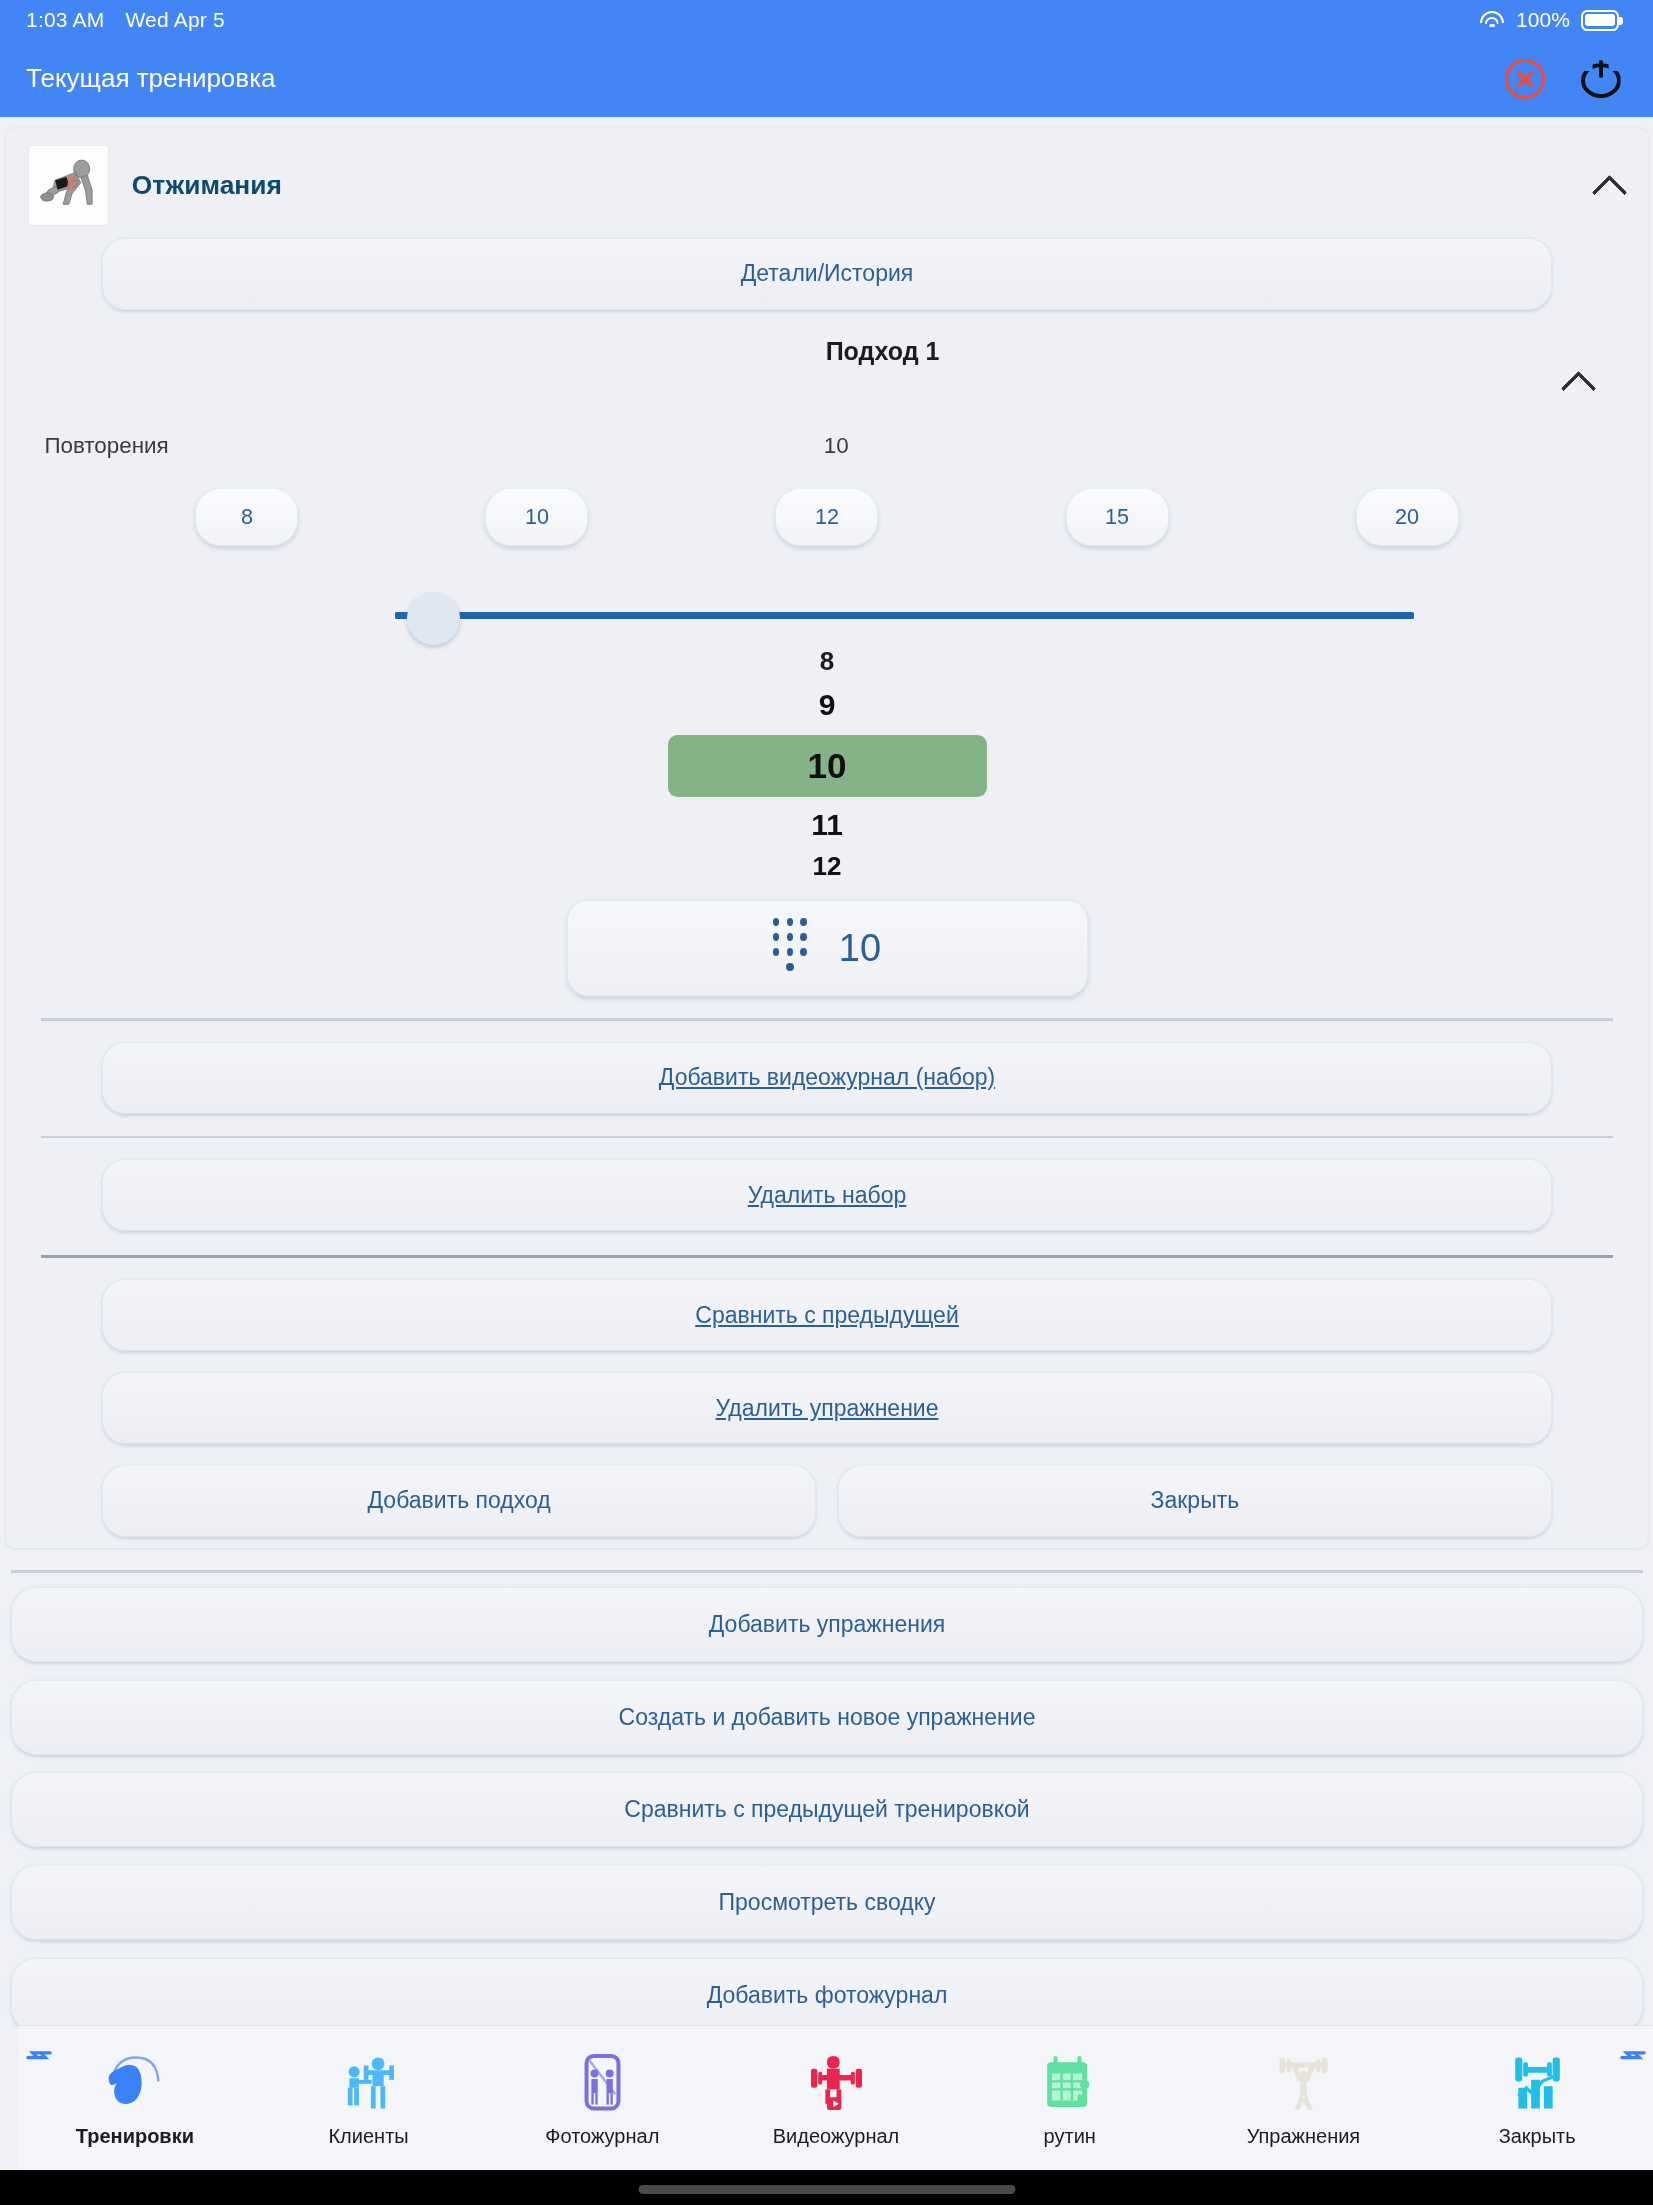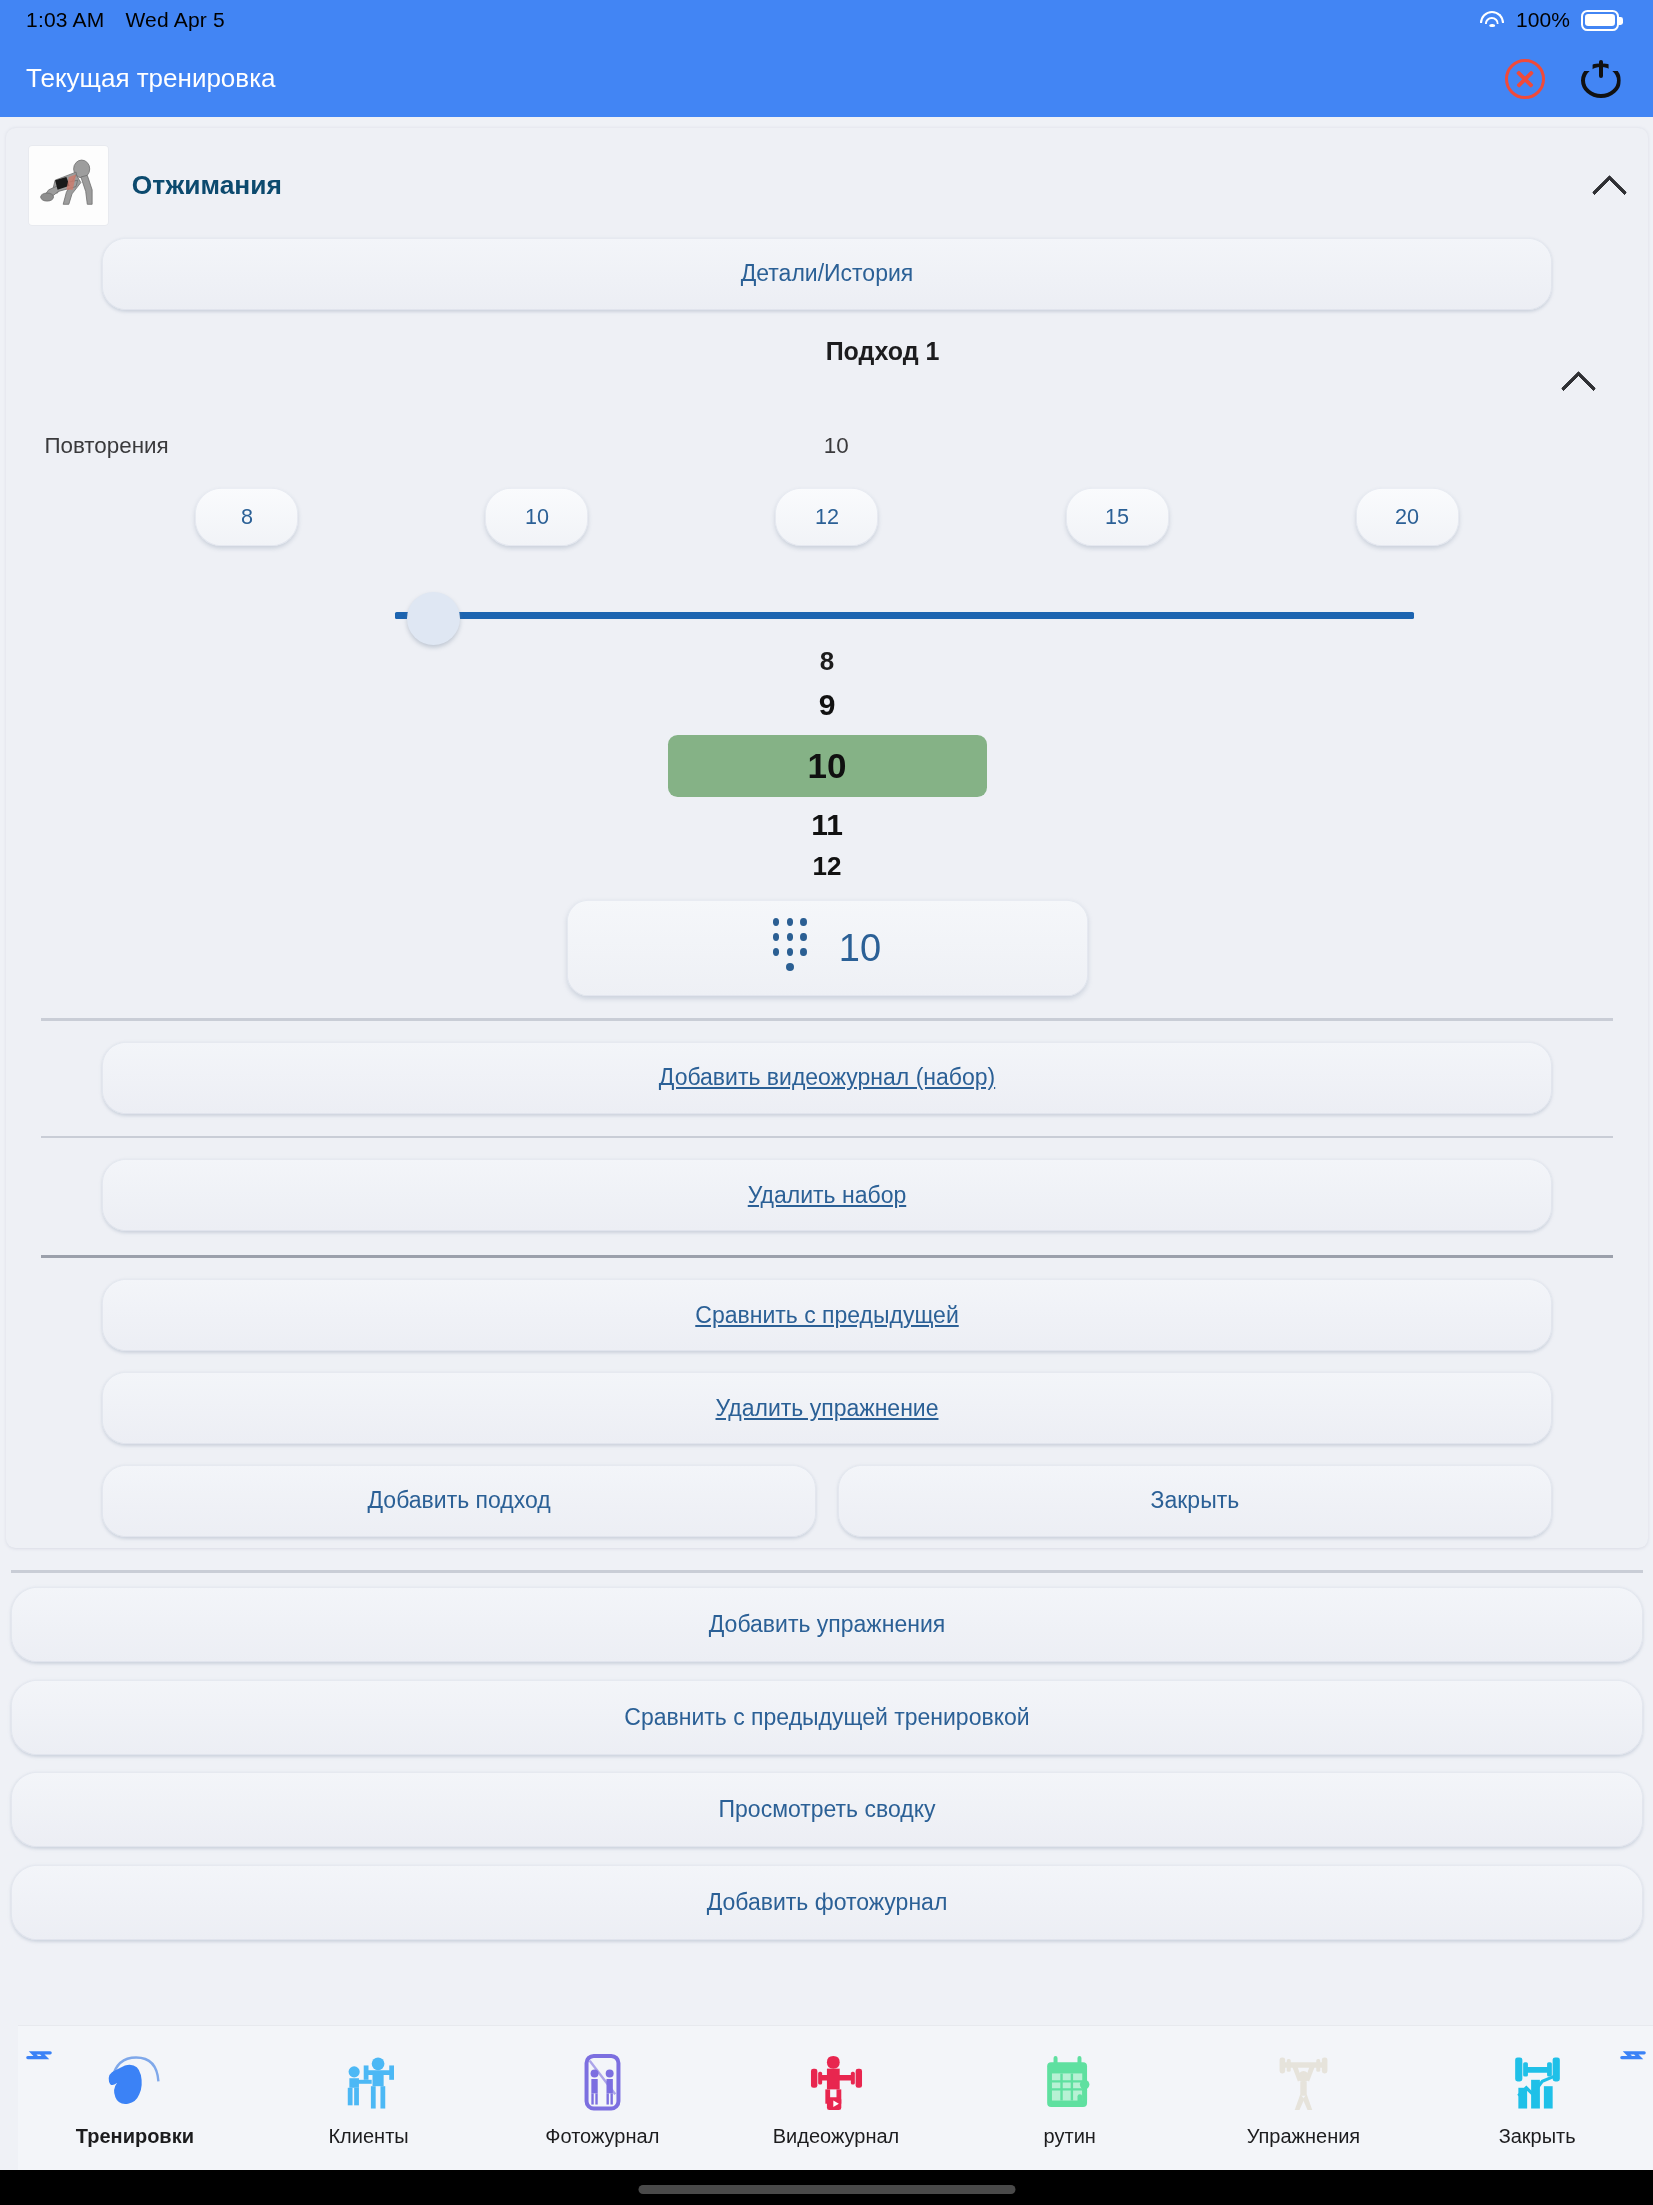--- a/index.html
+++ b/index.html
@@ -6,21 +6,21 @@
   html, body {
     width: 1654px; height: 2205px;
     font-family: "Liberation Sans", sans-serif;
     background: #eff1f6;
     overflow: hidden;
   }
   .screen { position: relative; width: 1654px; height: 2205px; background: #eff1f6; }
 
   
   .statusbar {
-    height: 40px; background: #4285f4; color: #000000;
+    height: 40px; background: #4285f4; color: #ffffff;
     display: flex; align-items: center; justify-content: space-between;
     padding: 0 35px 0 26px; font-size: 21px;
   }
   .status-left { display: flex; align-items: center; gap: 21px; letter-spacing: 0.2px;}
   .status-right { display: flex; align-items: center; gap: 11.2px; font-size: 21px; }
   .wifi-ic { display:inline-block; width: 26px; height: 19px; position: relative; }
   .wifi-ic i { position:absolute; left:50%; transform: translateX(-50%); border: 2.4px solid #fff; border-bottom: none;
                border-radius: 50% 50% 0 0 / 100% 100% 0 0; }
   .wifi-ic i.a { width: 24px; height: 12px; top: 0; }
   .wifi-ic i.b { width: 14.4px; height: 7.2px; top: 6.4px; }
@@ -279,20 +279,21 @@
 
     <div class="row2">
       <button class="pill">Добавить подход</button>
       <button class="pill">Закрыть</button>
     </div>
   </div>
 
   <div class="outer">
     <div class="outer-divider"></div>
     <button class="pill">Добавить упражнения</button>
+    <button class="pill">Создать и добавить новое упражнение</button>
     <button class="pill">Сравнить с предыдущей тренировкой</button>
     <button class="pill">Просмотреть сводку</button>
     <button class="pill">Добавить фотожурнал</button>
   </div>
 
   <div class="tabbar">
     <span class="swap-ic l">
       <svg width="32" height="32" viewBox="0 0 40 40">
           <path d="M6 22 h22 l-5 -5 M34 16 h-22 l5 5" stroke="#3b82f6" stroke-width="4" fill="none" stroke-linecap="round"></path>
         </svg>

